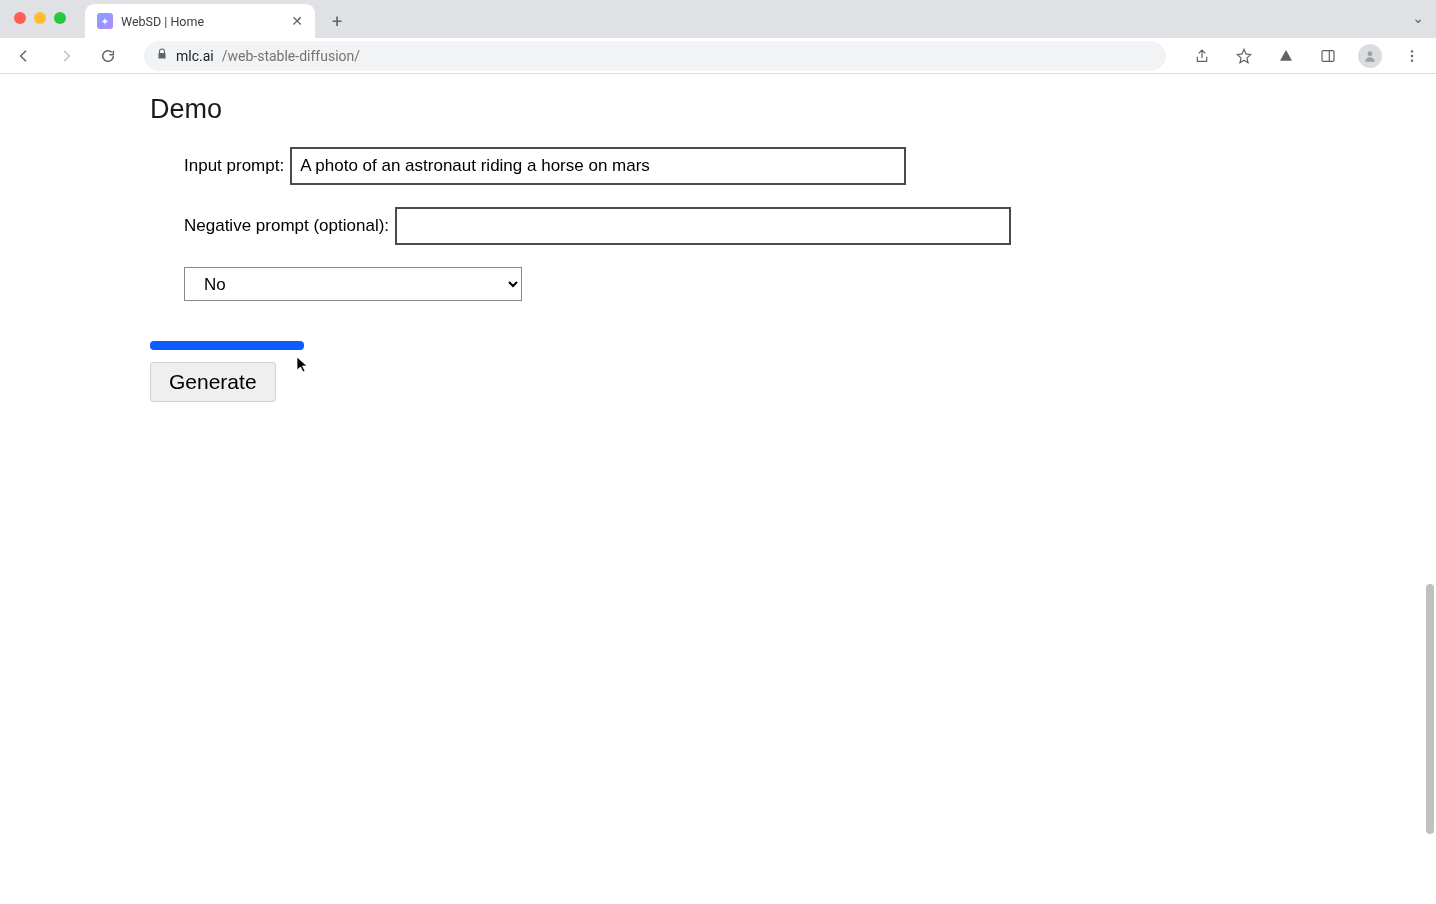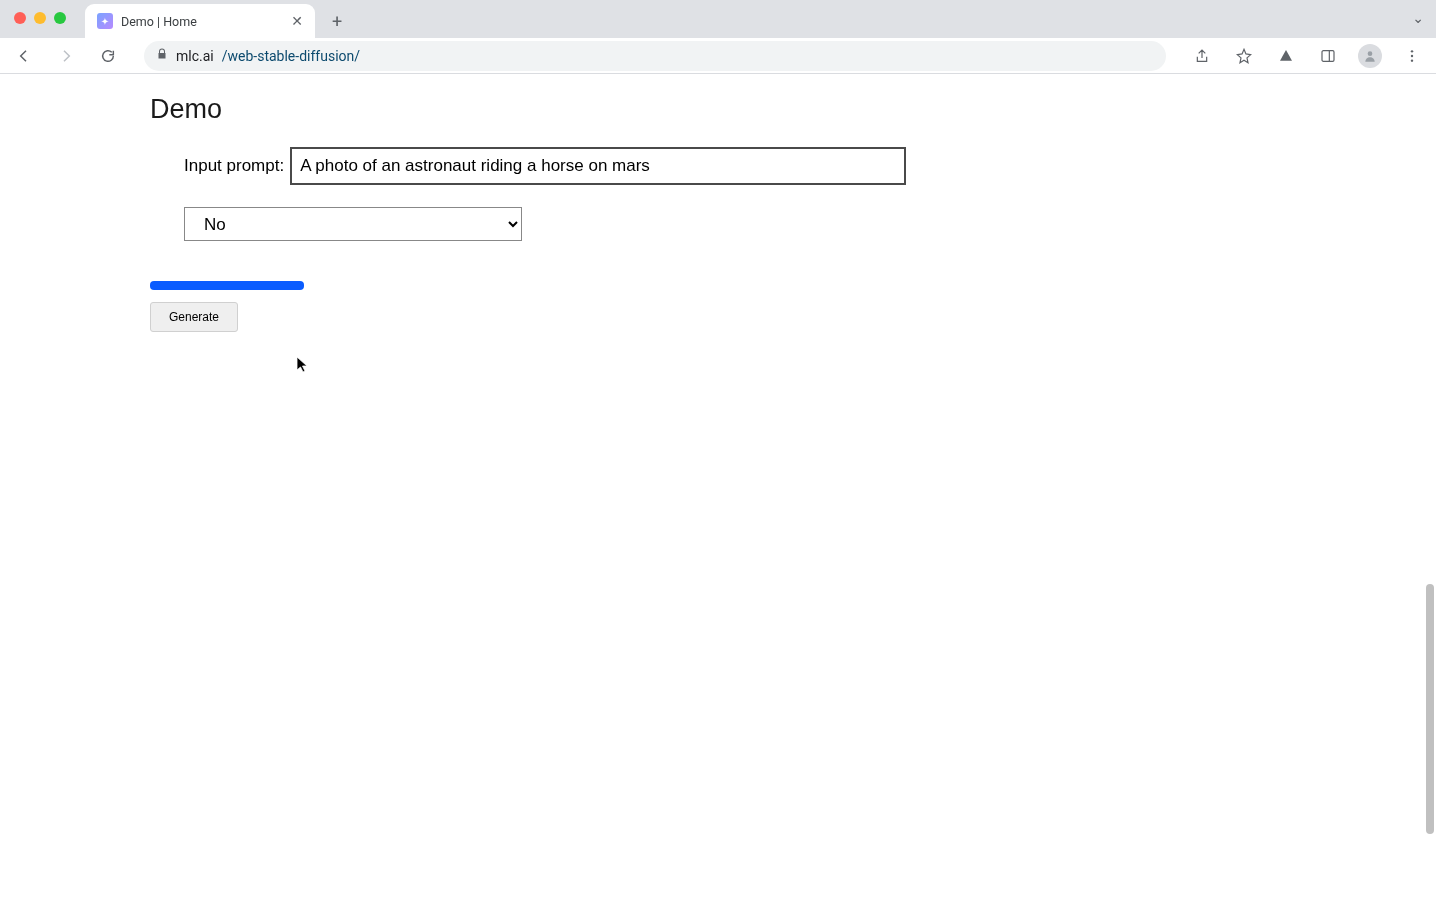--- a/index.html
+++ b/index.html
@@ -19,55 +19,55 @@
     .tab .close { margin-left: auto; font-size: 14px; color: #5f6368; cursor:pointer; }
     .new-tab { width: 28px; height: 28px; display:flex; align-items:center; justify-content:center; color:#5f6368; font-size:18px; margin-left:8px; margin-bottom:3px; cursor:pointer; border-radius:50%; }
     .tabs-menu { position:absolute; right:12px; top:10px; color:#5f6368; font-size:14px; }
     
     .toolbar { background:#fff; height:36px; display:flex; align-items:center; padding: 0 10px; gap:14px; border-bottom:1px solid #dadce0; }
     .nav-btn { width:28px; height:28px; display:flex; align-items:center; justify-content:center; color:#5f6368; border-radius:50%; }
     .nav-btn.disabled { color:#bdc1c6; }
     .addr-bar { flex:1; margin:0 8px; height:30px; background:#f1f3f4; border-radius:15px; display:flex; align-items:center; padding:0 12px; gap:8px; font-size:14px; color:#202124; }
     .lock { color:#5f6368; font-size:12px; }
     .url-host { color:#202124; }
-    .url-path { color:#0c4a6e; }
+    .url-path { color:#737373; }
     .tb-icon { width:28px; height:28px; display:flex; align-items:center; justify-content:center; color:#5f6368; }
     .avatar { width:24px; height:24px; border-radius:50%; background:#dadce0; display:flex; align-items:center; justify-content:center; }
     
     
     .viewport { position: relative; background:#fff; height: calc(904px - 74px); overflow:hidden; }
     .content { padding: 20px 0 0 150px; font-family: Arial, Helvetica, sans-serif; color:#000; }
     h2.demo-title { font-size: 27px; font-weight: 400; margin-bottom: 22px; color:#1a1a1a; }
     .row { display:flex; align-items:center; margin-bottom: 22px; font-size:17px;margin-left:34px; }
     .row label { margin-right: 6px; white-space: nowrap; }
     input[type=text] { border:2px solid #4a4a4a; padding: 17px 8px; font-size:17px; font-family: Arial, Helvetica, sans-serif; background:#fff; height:19px; }
     .input-prompt-field { width: 616px; }
     .negative-prompt-field { width: 616px; }
     select { border:1px solid #888; padding: 4px 15px; font-size:17px; font-family: Arial, Helvetica, sans-serif; background:#fff; height:34px; width: 338px; }
     
     .progress { width: 154px; height: 9px; background:#0a5cff; border-radius:4px; margin-top: 40px; margin-bottom: 12px; }
-    .gen-btn { background:#efefef; border:1px solid #d0d0d0; border-radius:3px; padding: 7px 18px; font-size:12px; font-family: Arial, Helvetica, sans-serif; cursor:pointer; }
+    .gen-btn { background:#efefef; border:1px solid #d0d0d0; border-radius:3px; padding: 7px 18px; font-size:21px; font-family: Arial, Helvetica, sans-serif; cursor:pointer; }
     
     .cursor { position:absolute; left:296px; top:282px; pointer-events:none; }
     
     .scroll-thumb { position:absolute; right:2px; top:510px; width:8px; height:250px; background:#c0c0c0; border-radius:4px; }
   </style>
 </head>
 <body>
 
 <div class="browser-chrome">
   <div class="tab-strip">
     <div class="window-controls">
       <div class="wc red"></div>
       <div class="wc yellow"></div>
       <div class="wc green"></div>
     </div>
     <div class="tab">
       <div class="favicon">✦</div>
-      <span>Demo | Home</span>
+      <span>WebSD | Home</span>
       <span class="close">✕</span>
     </div>
     <div class="new-tab">+</div>
     <div class="tabs-menu">⌄</div>
   </div>
   <div class="toolbar">
     <div class="nav-btn">
       <svg width="16" height="16" viewBox="0 0 24 24" fill="none" stroke="#5f6368" stroke-width="2.2">
           <path d="M15 4l-8 8 8 8"></path>
         </svg>
@@ -132,20 +132,24 @@
 
 <div class="viewport">
   <div class="content">
     <h2 class="demo-title">Demo</h2>
     
     <div class="row">
       <label>Input prompt:</label>
       <input type="text" class="input-prompt-field" value="A photo of an astronaut riding a horse on mars" style="">
     </div>
     
+    <div class="row">
+      <label>Negative prompt (optional):</label>
+      <input type="text" class="negative-prompt-field" value="" style="">
+    </div>
     
     <div class="row">
       <select>
         <option>No</option>
         <option>Yes</option>
       </select>
     </div>
     
     <div class="progress"></div>
     

